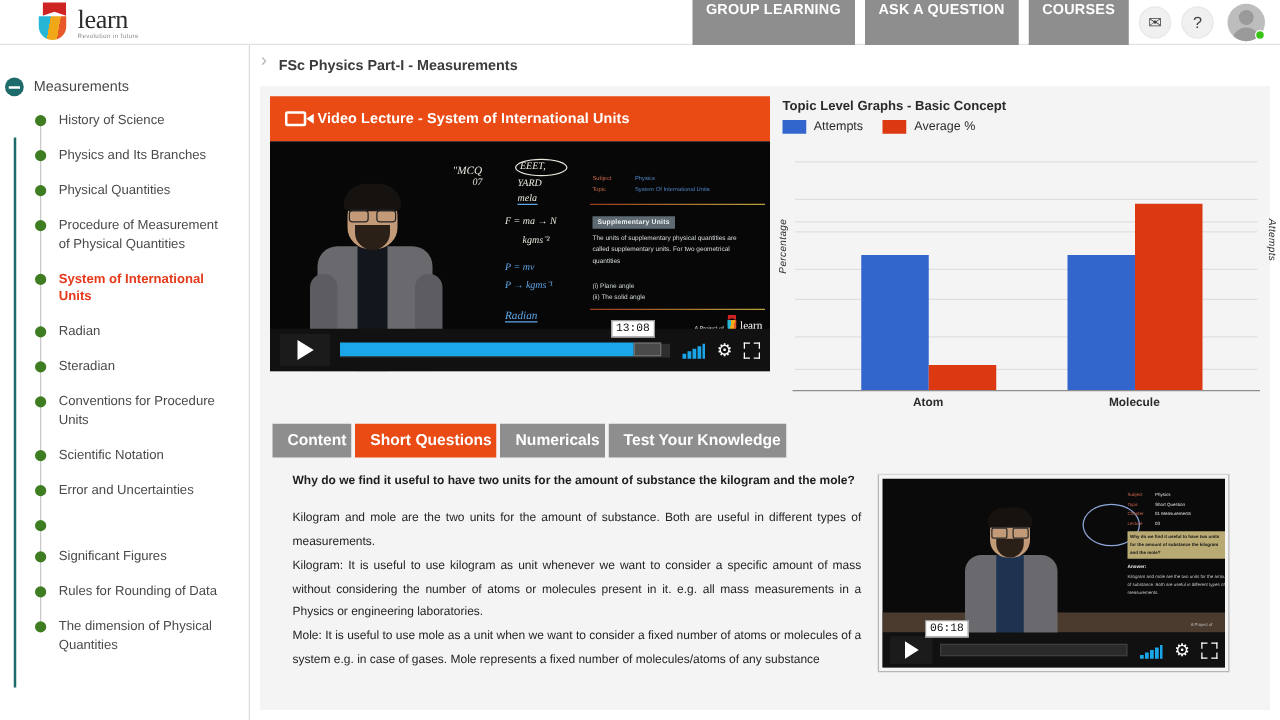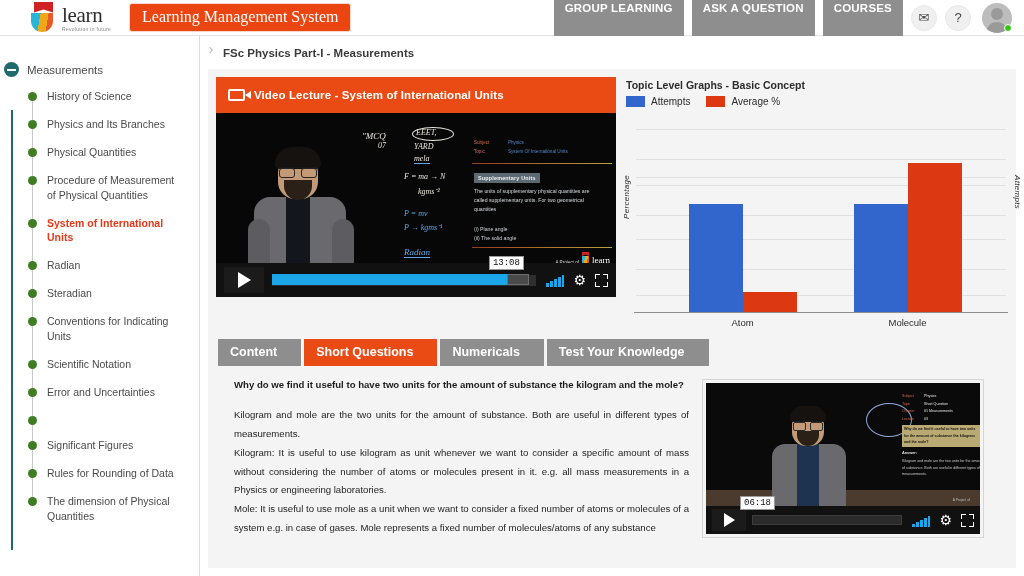--- a/index.html
+++ b/index.html
@@ -337,30 +337,30 @@
   .ylab-left, .ylab-right {
     position: absolute; font-size: 8px; font-style: italic; color: #2b2b2b;
     writing-mode: vertical-rl; letter-spacing: .3px;
   }
   .ylab-left { left: -4px; top: 58px; transform: rotate(180deg); }
   .ylab-right { right: -6px; top: 58px; }
   .xlabels {
     position: relative; display: flex; margin-top: 4px; width: 390px;
   }
   .xlab {
-    position: absolute; font-size: 9.5px; font-weight: normal; color: #2b2b2b;
+    position: absolute; font-size: 9.5px; font-weight: bold; color: #2b2b2b;
     transform: translateX(-50%);
     text-align: right;
   }
 
   
   .tabs { display: flex; gap: 3px; padding: 8px 0 0 10px; }
   .tab {
     background: #8e8e8e; color: #ffffff; font-size: 12.5px; font-weight: bold;
-    padding: 6px 24px 7px 12px; cursor: pointer; white-space: nowrap;
+    padding: 6px 4px 7px 12px; cursor: pointer; white-space: nowrap;
   }
   .tab.active { background: #ea4b14; }
 
   
   .answer-wrap { display: flex; padding: 12px 14px 0 26px; gap: 14px; }
   .answer-text { width: 455px; }
   .q-line {
     font-size: 9.6px; font-weight: bold; color: #1d1d1d; line-height: 1.5;
     margin-bottom: 14px;
   }
@@ -423,21 +423,20 @@
   <div class="logo-wrap">
     <div class="logo-mark">
       <div class="logo-ribbon"></div>
       <div class="logo-u"></div>
     </div>
     <div class="logo-text">
       <div class="logo-word">learn</div>
       <div class="logo-tag">Revolution in future</div>
     </div>
   </div>
-  <div class="lms-badge">Learning Management System</div>
 
   <div class="top-right">
     <button class="nav-btn">GROUP LEARNING</button>
     <button class="nav-btn">ASK A QUESTION</button>
     <button class="nav-btn">COURSES</button>
     <div class="circ-btn">✉</div>
     <div class="circ-btn">?</div>
     <div class="avatar-wrap">
       <div class="avatar"></div>
       <div class="online-dot"></div>
@@ -477,21 +476,21 @@
     <div class="child-item">
       <div class="child-dot"></div>
       <div class="child-label">Radian</div>
     </div>
     <div class="child-item">
       <div class="child-dot"></div>
       <div class="child-label">Steradian</div>
     </div>
     <div class="child-item">
       <div class="child-dot"></div>
-      <div class="child-label">Conventions for Indicating Units</div>
+      <div class="child-label">Conventions for Procedure Units</div>
     </div>
     <div class="child-item">
       <div class="child-dot"></div>
       <div class="child-label">Scientific Notation</div>
     </div>
     <div class="child-item">
       <div class="child-dot"></div>
       <div class="child-label">Error and Uncertainties</div>
     </div>
     <div class="child-item">

